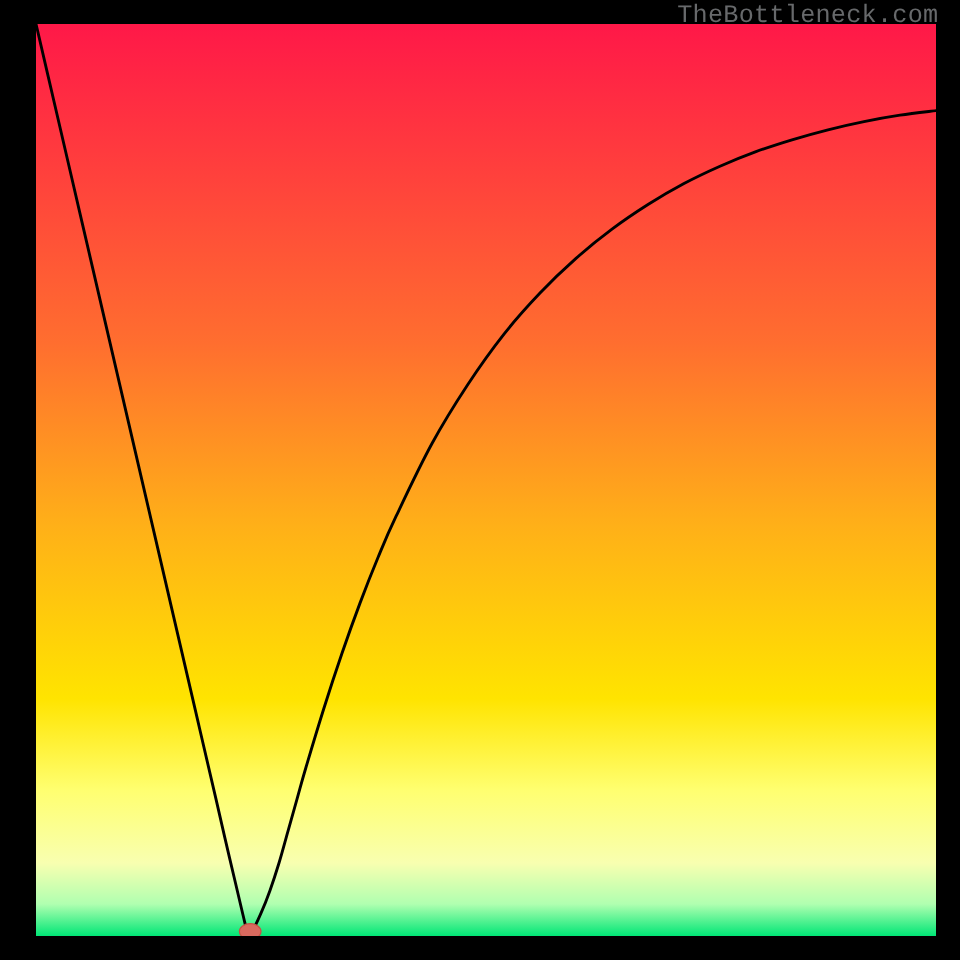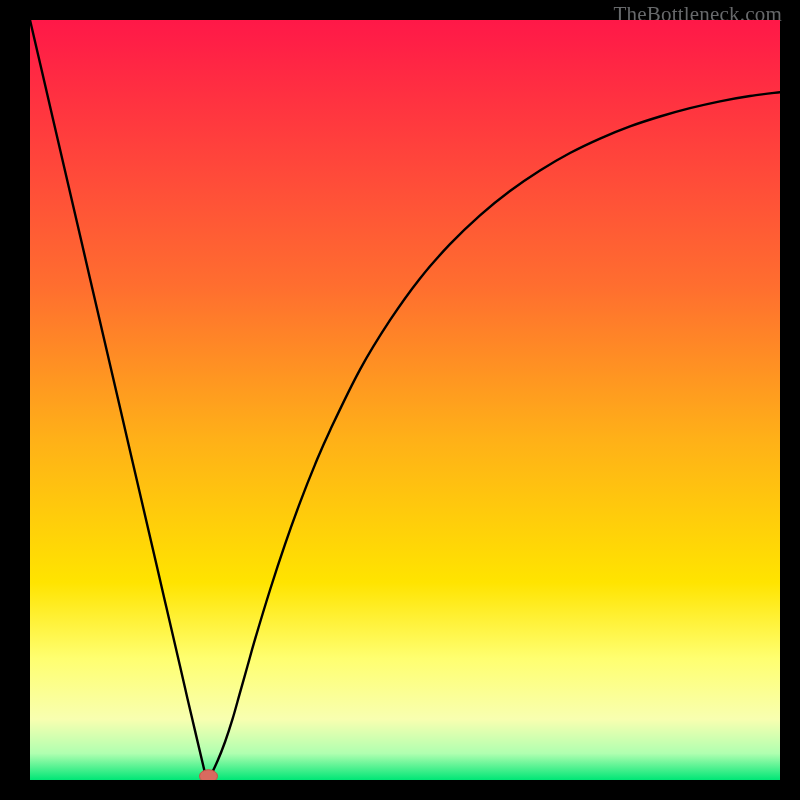--- a/index.html
+++ b/index.html
@@ -22,21 +22,21 @@
     position: absolute;
     left: 30px;
     top: 20px;
     width: 750px;
     height: 760px;
   }
   .attribution {
     position: absolute;
     top: 2px;
     right: 18px;
-    font-family: Liberation Serif, serif;
+    font-family: Liberation Mono, monospace;
     font-size: 21px;
     color: #67696b;
     letter-spacing: 0.2px;
   }
   svg { display: block; }
 </style>
 </head>
 <body>
 
 <div class="frame">

